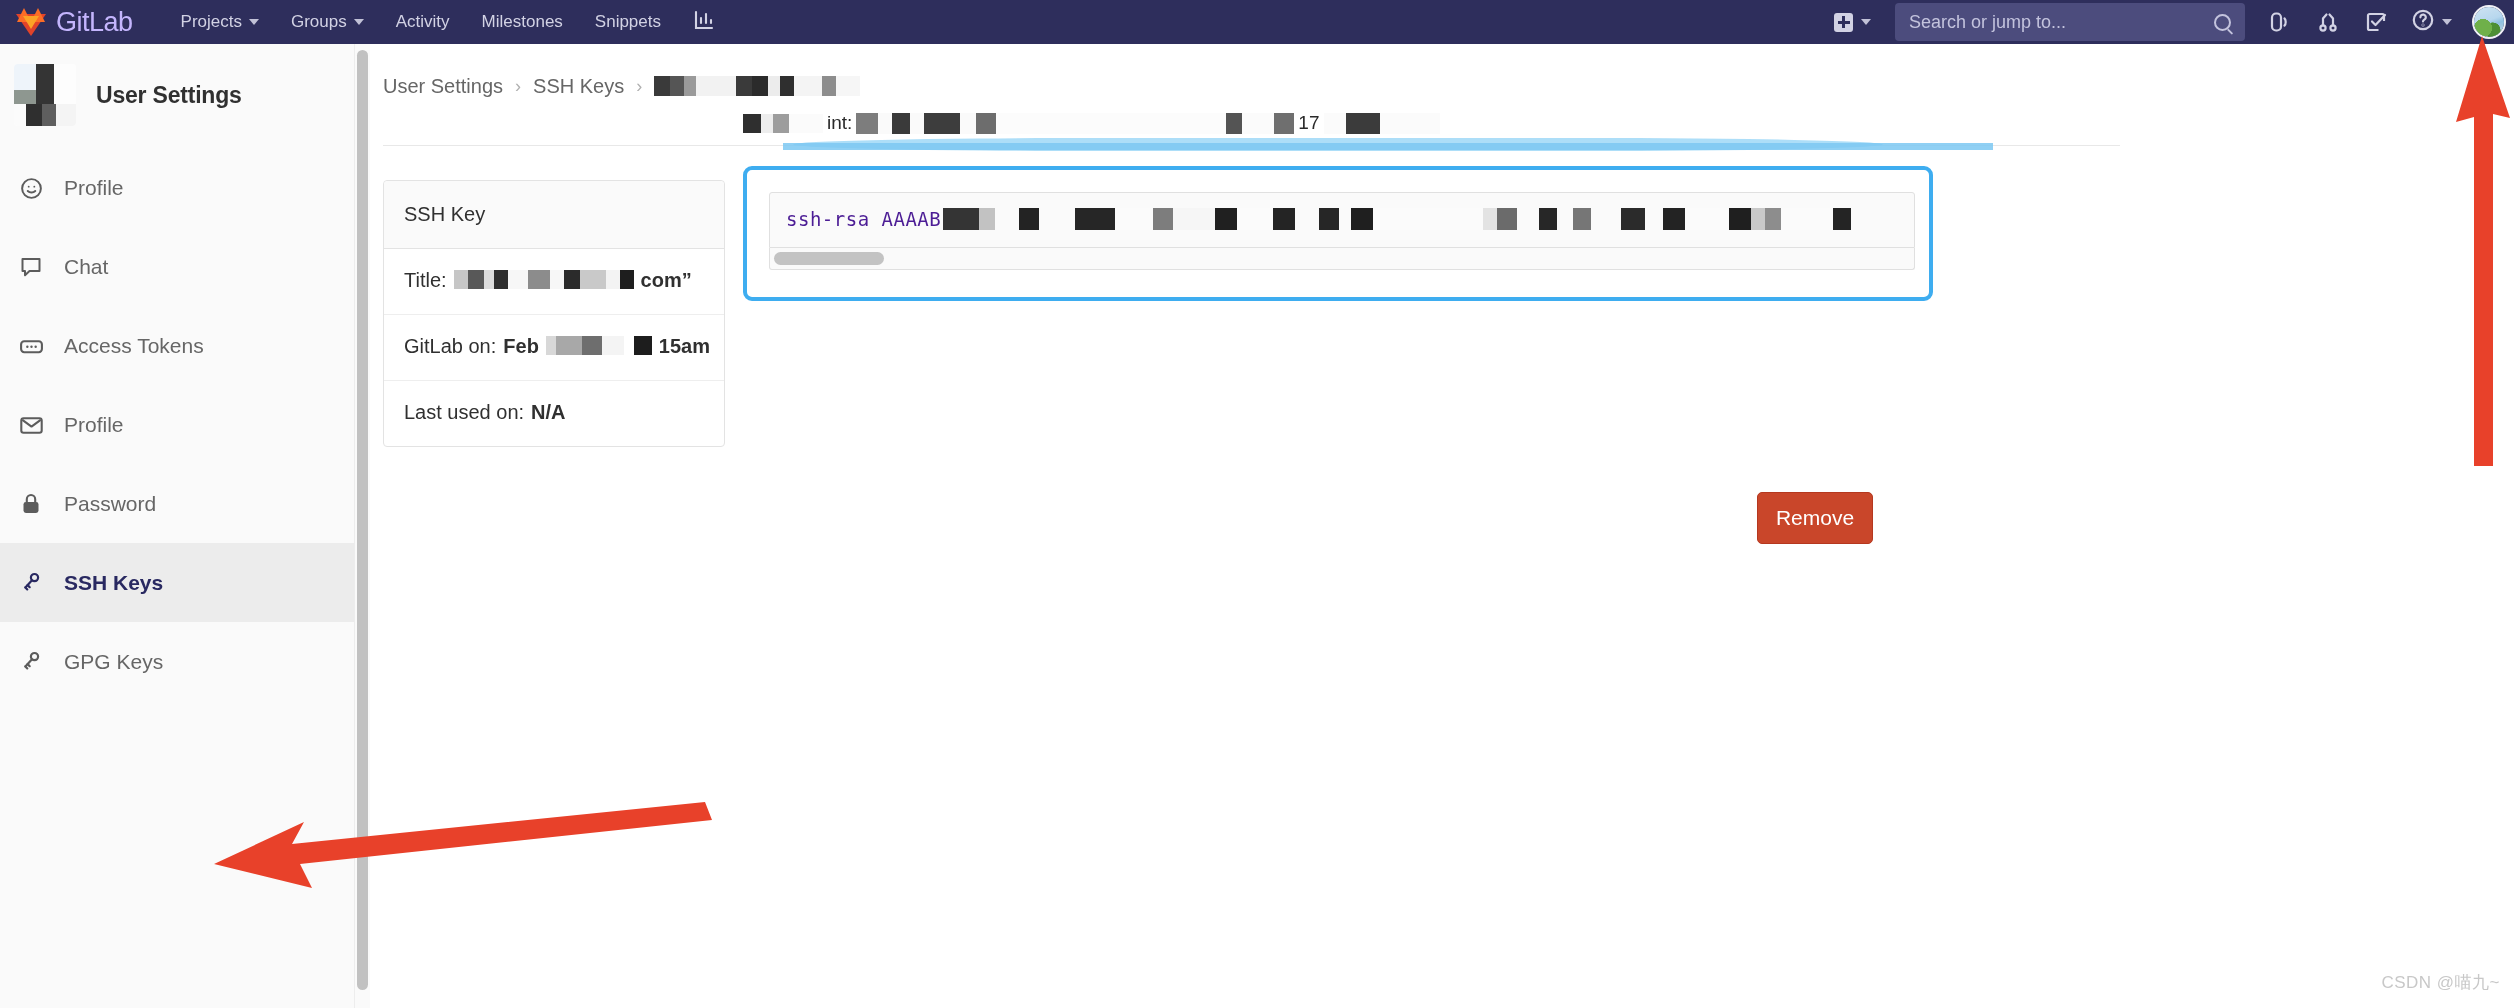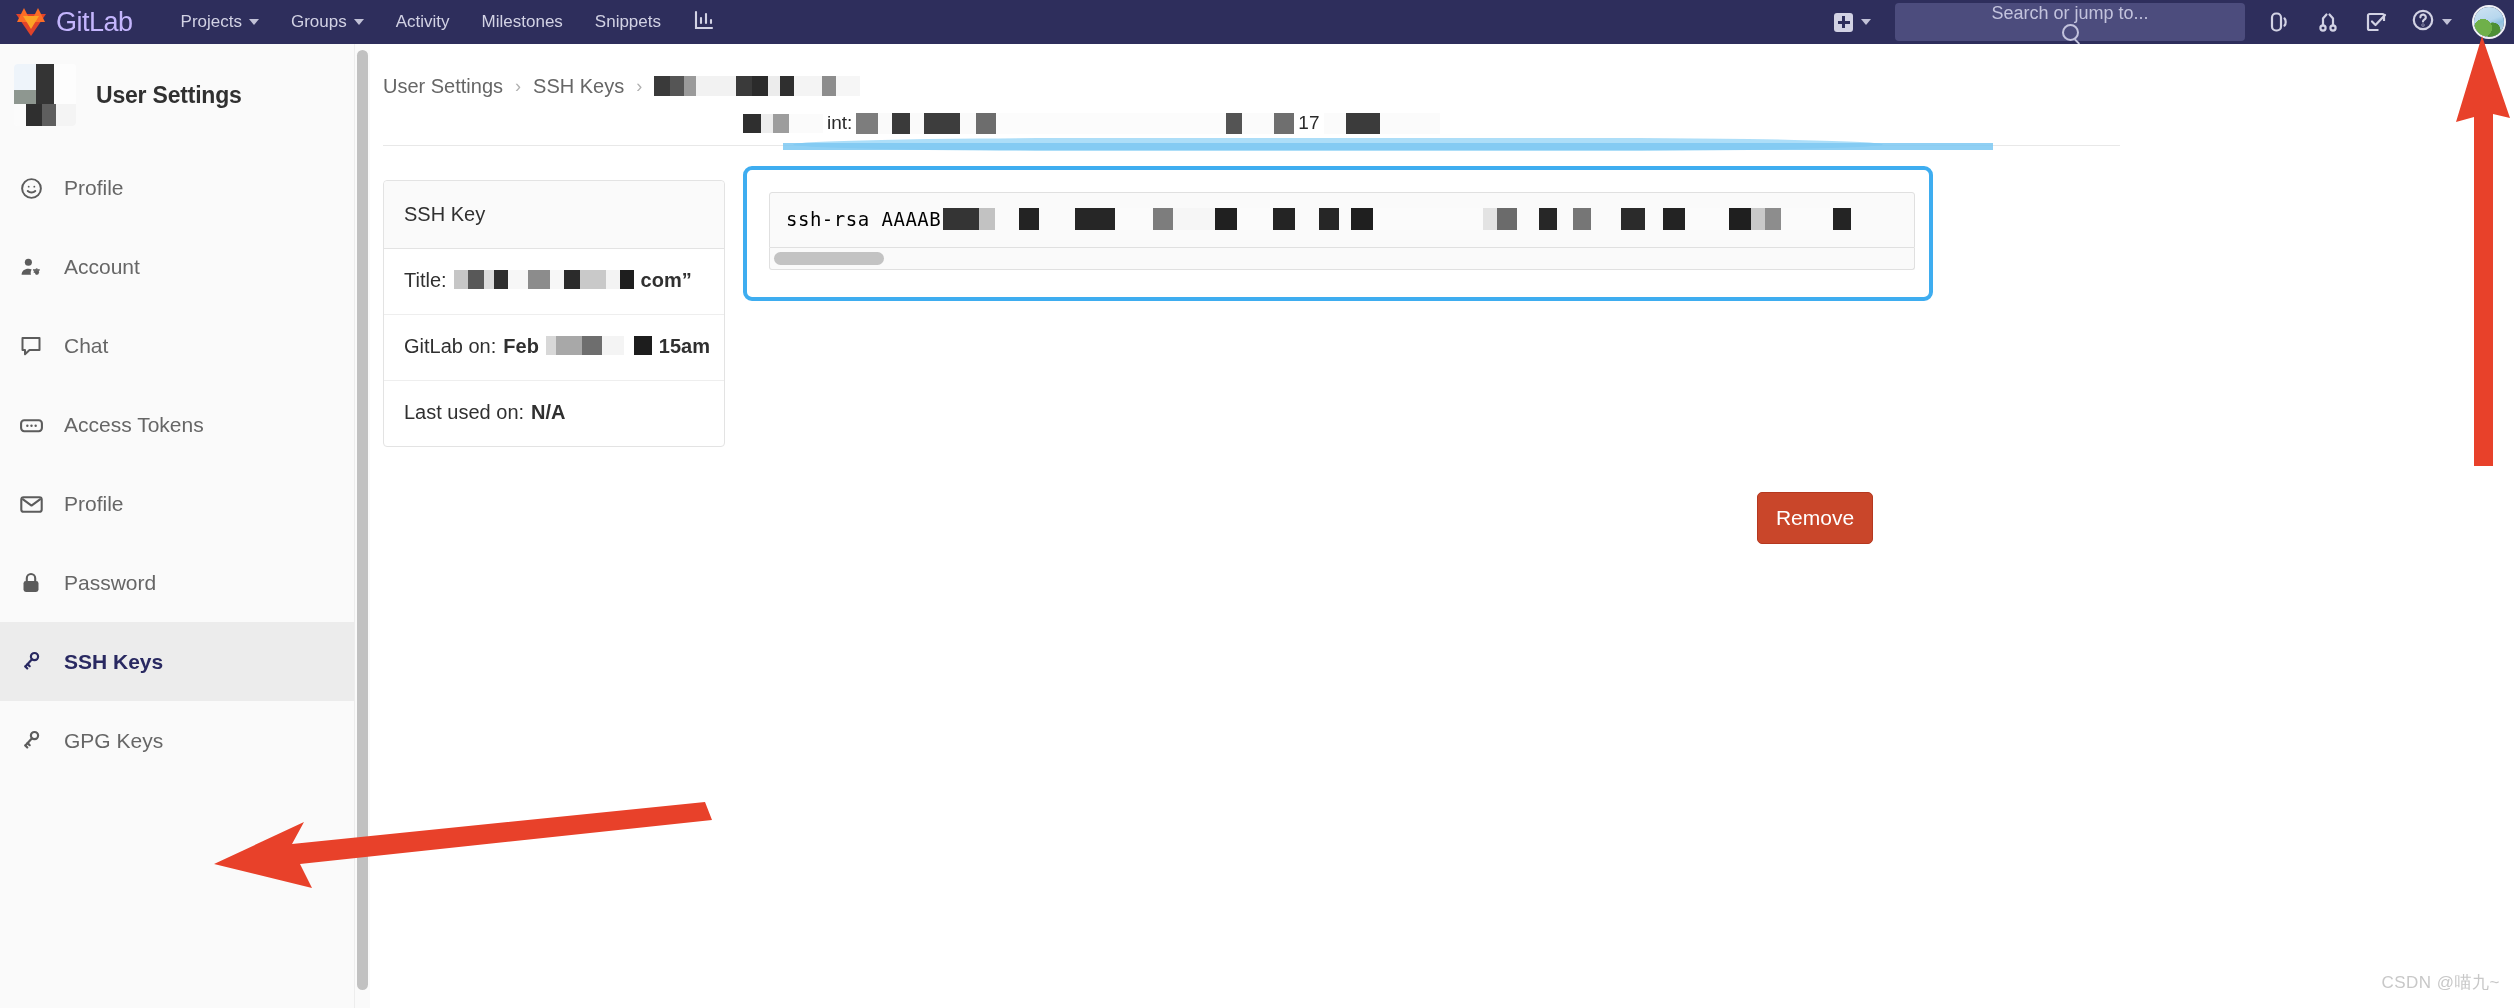--- a/index.html
+++ b/index.html
@@ -40,21 +40,21 @@
 
   .nav-right { margin-left:auto; display:flex; align-items:center; height:44px; padding-right:6px; gap:2px;}
   .plus-btn { display:flex; align-items:center; gap:8px; color:#d2d2e4; padding:0 12px; cursor:pointer;}
   .plus-sq { width:19px;height:19px;border-radius:3px;background:#d2d2e4; position:relative;}
   .plus-sq::before, .plus-sq::after{content:'';position:absolute;background:#2e2e5c;}
   .plus-sq::before{left:8px;top:3.5px;width:3px;height:12px;}
   .plus-sq::after{left:3.5px;top:8px;width:12px;height:3px;}
 
   .searchbox {
     width:350px; height:38px; background:#4c4c7d; border-radius:4px;
-    display:flex; align-items:center; padding:0 14px; margin:0 10px; cursor:text;flex-direction:column;
+    display:flex; align-items:center; padding:0 14px; margin:0 10px; cursor:text;
   }
   .searchbox .ph { color:#c3c3dd; font-size:18px; flex:1; }
   .mag { width:17px;height:17px;border:2.4px solid #c3c3dd;border-radius:50%; position:relative;}
   .mag::after{content:'';position:absolute;width:2.4px;height:7px;background:#c3c3dd;
     right:-2px;bottom:-6px;transform:rotate(-45deg);border-radius:2px;}
 
   .nav-ico { width:46px;height:44px;display:flex;align-items:center;justify-content:center;cursor:pointer;}
   .nav-ico svg { display:block; }
   .help-w { display:flex;align-items:center;gap:7px;padding:0 10px;cursor:pointer;color:#d2d2e4;}
   .avatar-wrap { width:34px;height:34px;margin-left:8px;margin-right:2px;border-radius:50%;
@@ -136,21 +136,21 @@
   }
 
   .bluebox {
     position:absolute; left:0; top:64px; width:1190px; height:135px;
     border:4px solid #3eadf0; border-radius:9px; background:#fff;
   }
   .ta-wrap { position:absolute; left:22px; top:22px; width:1146px; }
   .textarea {
     border:1px solid #e0e0e0; border-radius:3px 3px 0 0; background:#fafafa;
     height:56px; position:relative; overflow:hidden;
-    font-family:"DejaVu Sans Mono", monospace; font-size:19px; color:#000000;
+    font-family:"DejaVu Sans Mono", monospace; font-size:19px; color:#4c1d95;
   }
   .ta-line{ position:absolute; left:16px; top:14px; display:flex; align-items:center; height:24px; white-space:nowrap;}
   .ta-line .mono{ letter-spacing:.5px; }
   .ta-scrolltrack { border:1px solid #e0e0e0; border-top:none; border-radius:0 0 3px 3px;
     background:#fafafa; height:22px; position:relative;}
   .ta-thumb { position:absolute; left:4px; top:4px; width:110px; height:13px;
     background:#c3c3c3; border-radius:7px; }
 
   .remove-btn {
     position:absolute; left:1014px; top:390px; width:116px; height:52px;
@@ -293,33 +293,20 @@
         <circle cx="12" cy="12" r="9"></circle>
               <circle cx="9.3" cy="10.2" r=".9" fill="currentColor" stroke="none"></circle>
         <circle cx="14.7" cy="10.2" r=".9" fill="currentColor" stroke="none"></circle>
         <path d="M8.4 14.4c1.9 1.9 5.3 1.9 7.2 0" stroke-linecap="round"></path>
             </g>
           </svg>
       </span>
       <span class="lbl">Profile</span>
     </div>
 
-    <div class="sb-item">
-      <span class="ic">
-        <svg width="25" height="25" viewBox="0 0 24 24">
-            <g fill="currentColor">
-          <circle cx="9" cy="7" r="3.4"></circle>
-              <path d="M2.5 19c0-3.6 2.9-5.8 6.5-5.8 1.2 0 2.3.25 3.2.7-.6.9-1 2-1 3.2 0 .7.12 1.3.33 1.9z"></path>
-          <circle cx="17.3" cy="17.1" r="1.8"></circle>
-          <path d="M17.3 12.4l.75 1.35 1.5-.35.6 1.05-1.1 1.1.4 1.45-1.45.4-.7 1.4h-1.2l-.7-1.4-1.45-.4.4-1.45-1.1-1.1.6-1.05 1.5.35z" opacity=".92"></path>
-            </g>
-          </svg>
-      </span>
-      <span class="lbl">Account</span>
-    </div>
 
 
     <div class="sb-item">
       <span class="ic">
         <svg width="24" height="24" viewBox="0 0 24 24">
             <path d="M3.5 4h17v12h-10l-4.5 4.2V16h-2.5z" fill="none" stroke="currentColor" stroke-width="2" stroke-linejoin="round"></path>
           </svg>
       </span>
       <span class="lbl">Chat</span>
     </div>

